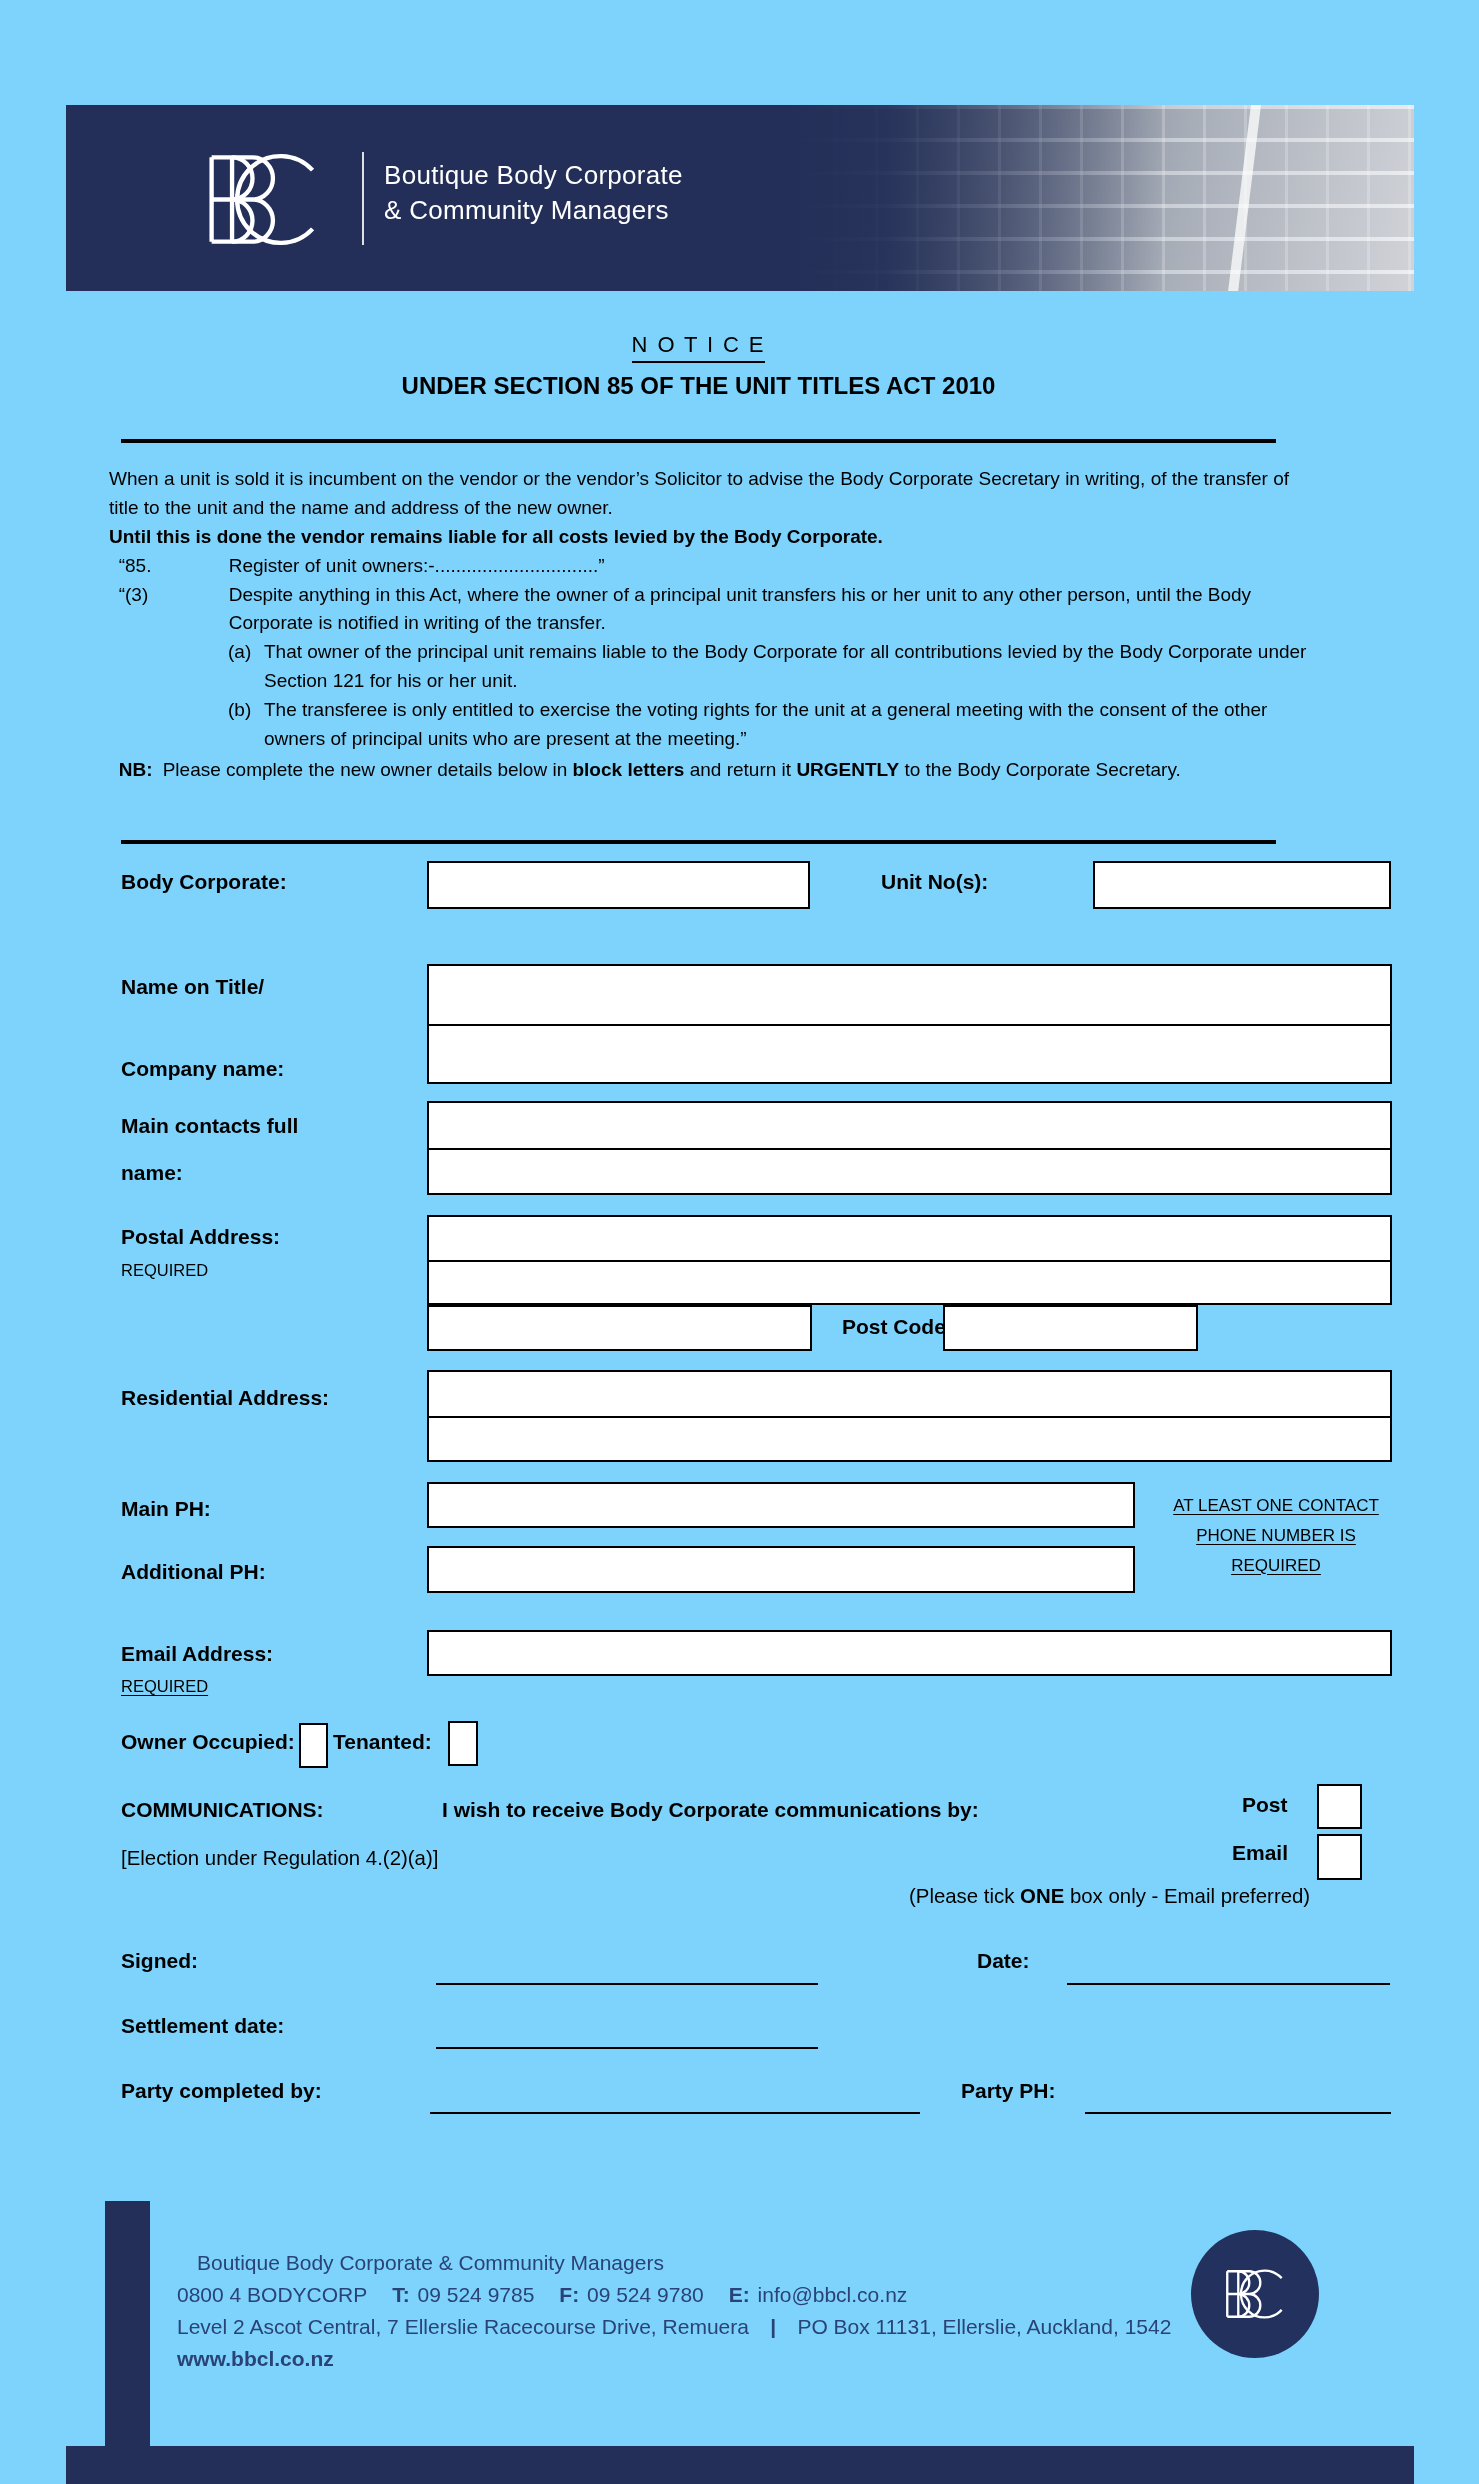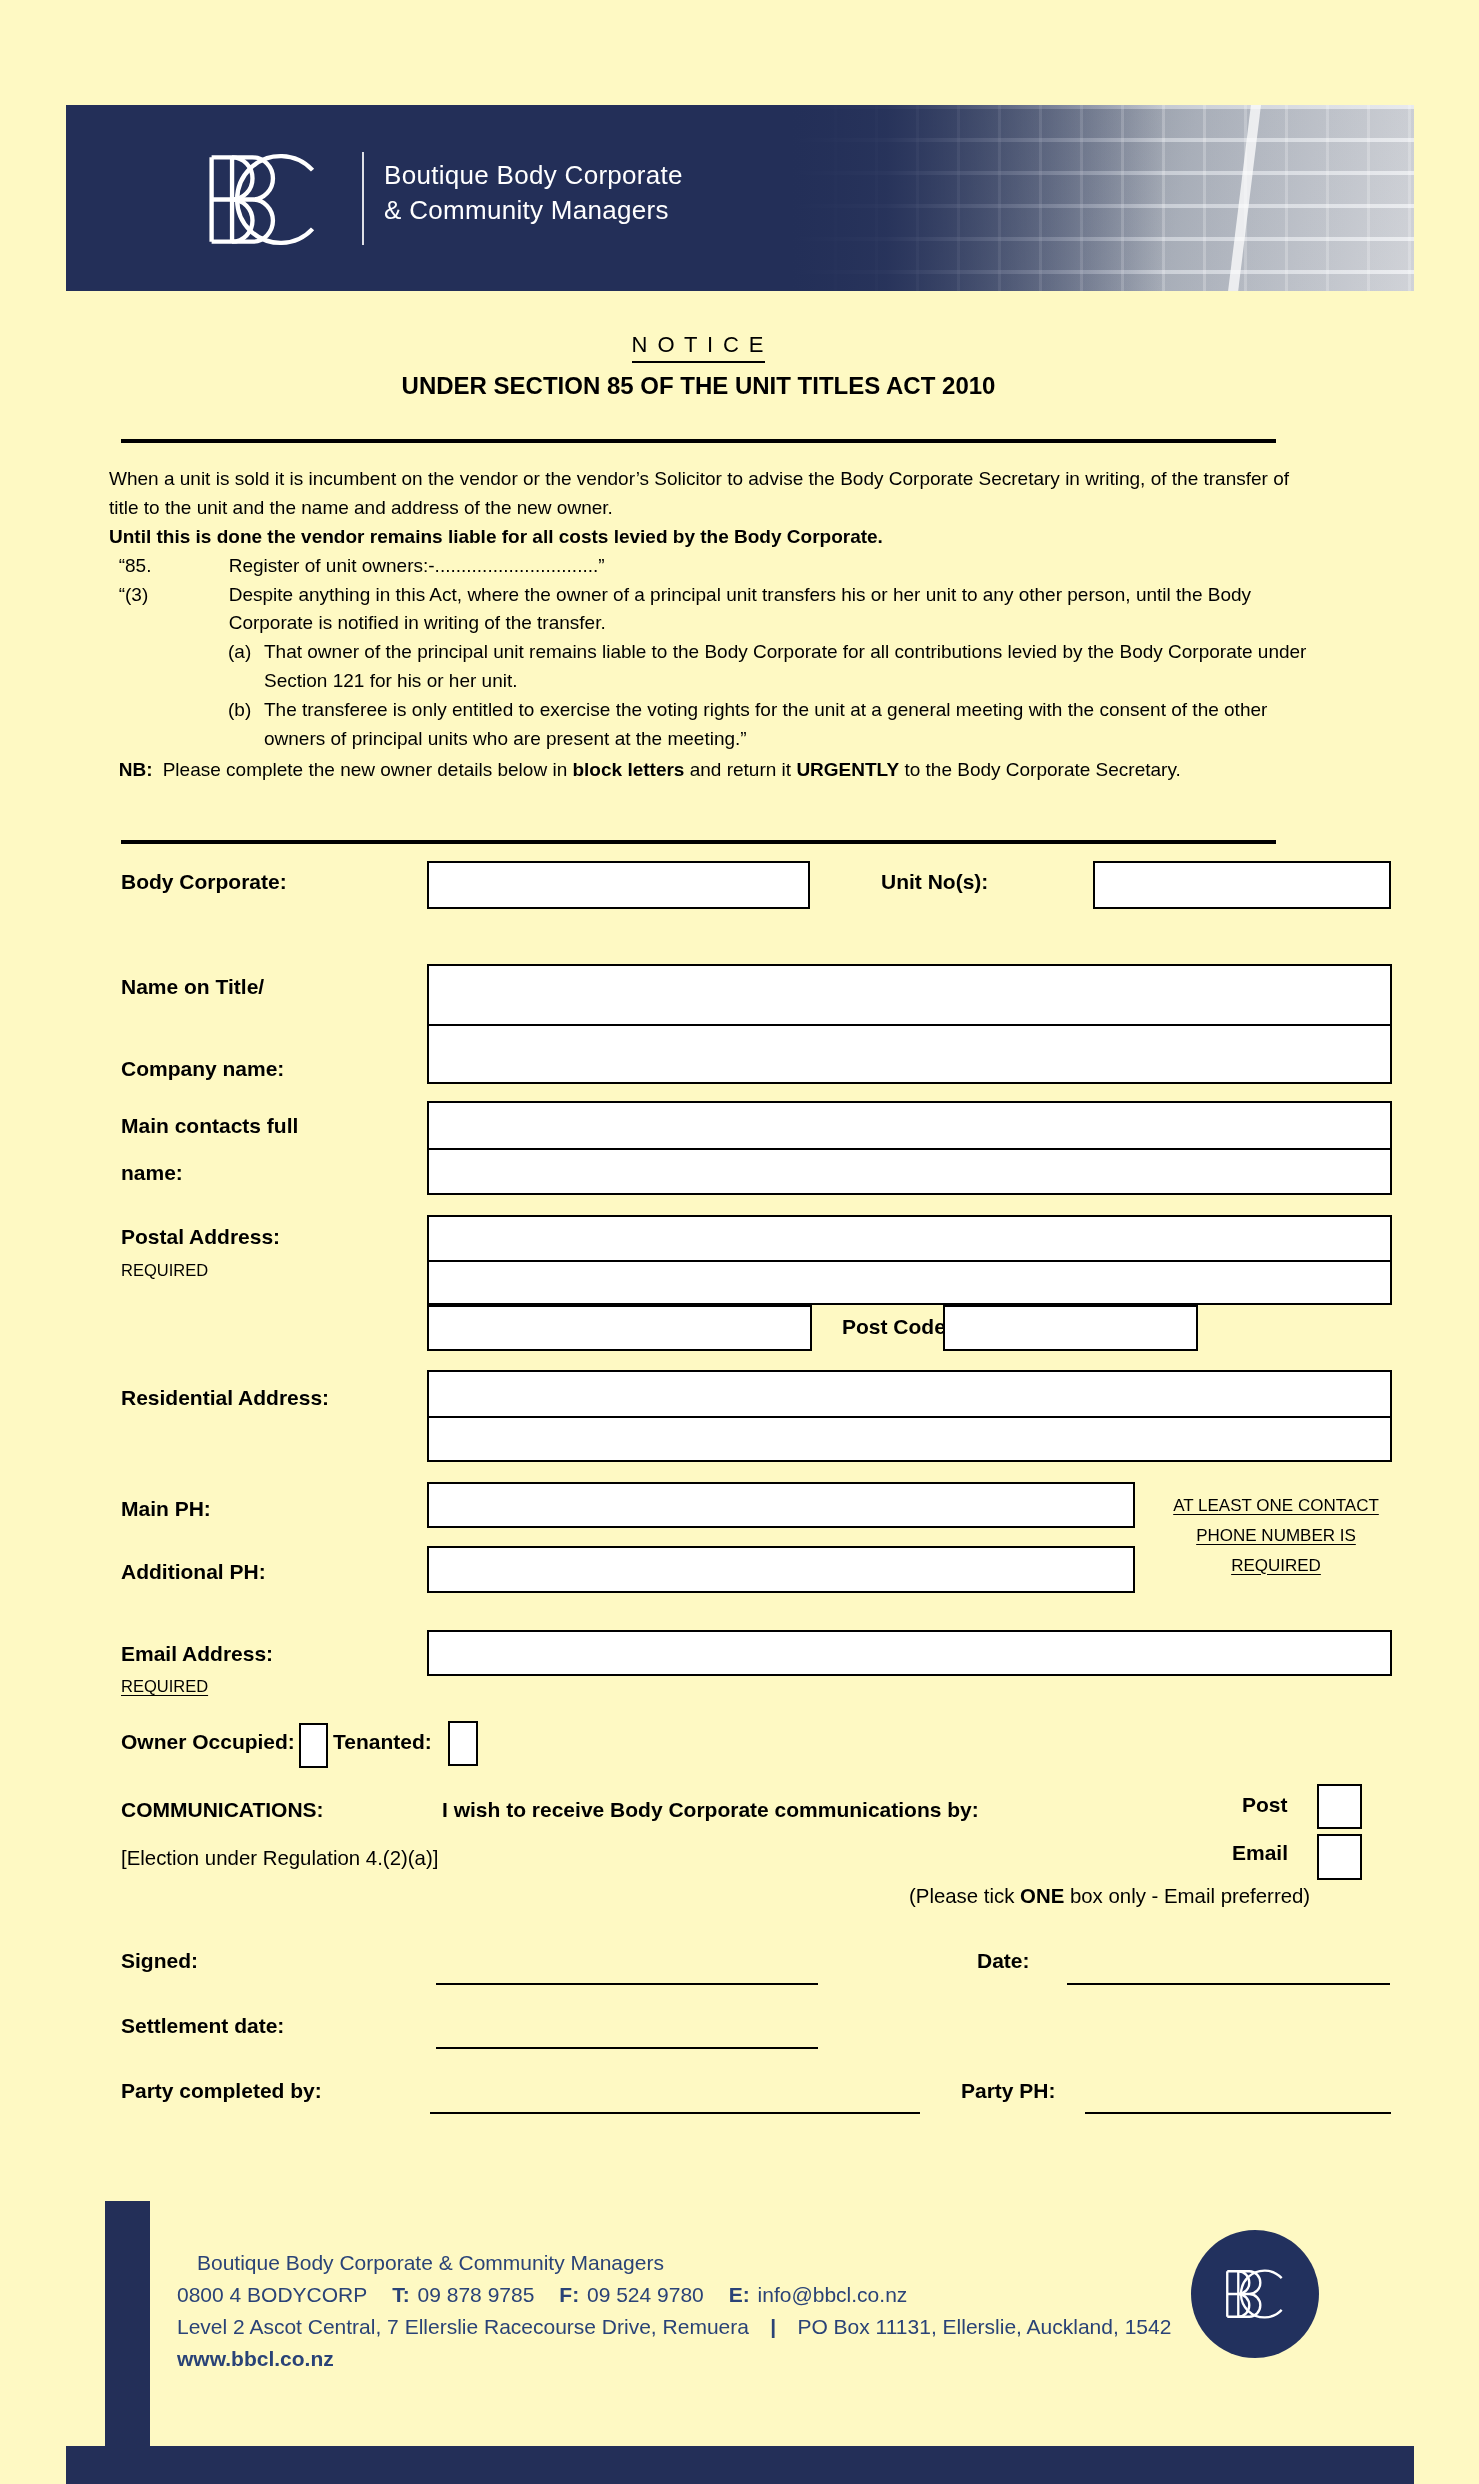--- a/index.html
+++ b/index.html
@@ -1,18 +1,18 @@
 <!DOCTYPE html>
 <html><head>
 <meta charset="utf-8">
 <style>
   * { margin:0; padding:0; box-sizing:border-box; }
   html,body { background:#e8e8e8; }
   .page {
-    position:relative; width:1480px; height:2484px; background:#fef9c3;
+    position:relative; width:1480px; height:2484px; background:#7dd3fc;
     font-family:"Liberation Sans", sans-serif; color:#000; overflow:hidden;
     margin:0 auto;
   }
   
   .banner { position:absolute; left:66px; top:105px; width:1348px; height:186px; background:#232f58; overflow:hidden; }
   .building {
     position:absolute; right:0; top:0; width:621px; height:100%;
     background:
       linear-gradient(90deg, #232f58 0%, rgba(35,47,88,.92) 15%, rgba(35,47,88,0) 60%),
       repeating-linear-gradient(90deg, rgba(255,255,255,.22) 0 2.9px, rgba(255,255,255,0) 2.9px 41px),
@@ -184,21 +184,21 @@
   <div class="sigline" style="left:436px; top:2047px; width:382px;"></div>
 
   <div class="flabel" style="left:121px; top:2079px;">Party completed by:</div>
   <div class="sigline" style="left:430px; top:2112px; width:490px;"></div>
   <div class="flabel" style="left:961px; top:2079px;">Party PH:</div>
   <div class="sigline" style="left:1085px; top:2112px; width:306px;"></div>
 
   <div class="fbar-left"></div>
   <div class="ftext fcompany">Boutique Body Corporate &amp; Community Managers</div>
   <div class="ftext fline2">
-    <span>0800 4 BODYCORP</span><span class="gap"></span><span class="lbl">T:</span><span class="sgap"></span><span>09 878 9785</span><span class="gap"></span><span class="lbl">F:</span><span class="sgap"></span><span>09 524 9780</span><span class="gap"></span><span class="lbl">E:</span><span class="sgap"></span><span>info@bbcl.co.nz</span>
+    <span>0800 4 BODYCORP</span><span class="gap"></span><span class="lbl">T:</span><span class="sgap"></span><span>09 524 9785</span><span class="gap"></span><span class="lbl">F:</span><span class="sgap"></span><span>09 524 9780</span><span class="gap"></span><span class="lbl">E:</span><span class="sgap"></span><span>info@bbcl.co.nz</span>
   </div>
   <div class="ftext fline3">
     <span>Level 2 Ascot Central, 7 Ellerslie Racecourse Drive, Remuera</span><span class="pgap"></span><span class="pipe">|</span><span class="pgap"></span><span>PO Box 11131, Ellerslie, Auckland, 1542</span>
   </div>
   <div class="ftext fweb">www.bbcl.co.nz</div>
   <div class="badge">
     <svg viewBox="0 0 110 90" fill="none" stroke="currentColor" stroke-width="3.4">
       <path d="M14,12 V78 M14,12 H30 A16,16.5 0 0 1 30,45 H14 M14,45 H30 A16,16.5 0 0 1 30,78 H14"></path>
       <path d="M30,12 V78 M30,12 H46 A16,16.5 0 0 1 46,45 H30 M30,45 H46 A16,16.5 0 0 1 46,78 H30"></path>
       <path d="M93,22 A34,34 0 1 0 93,68"></path>

